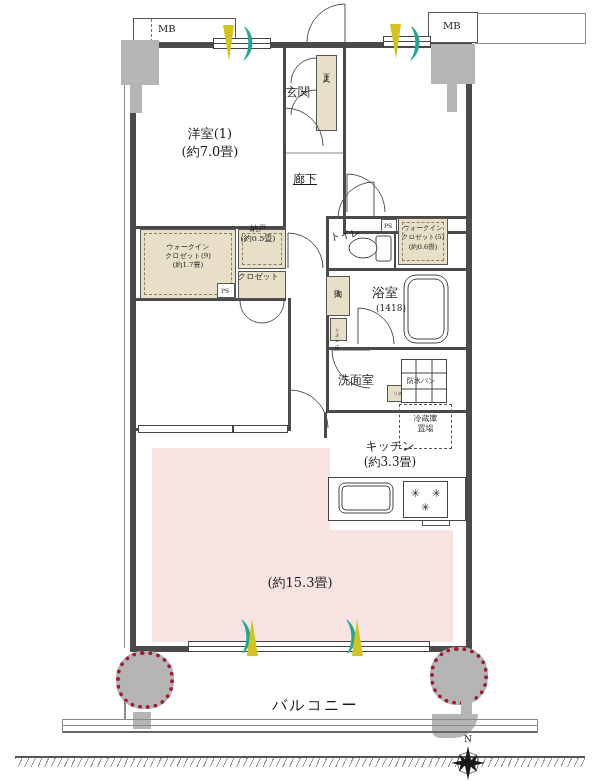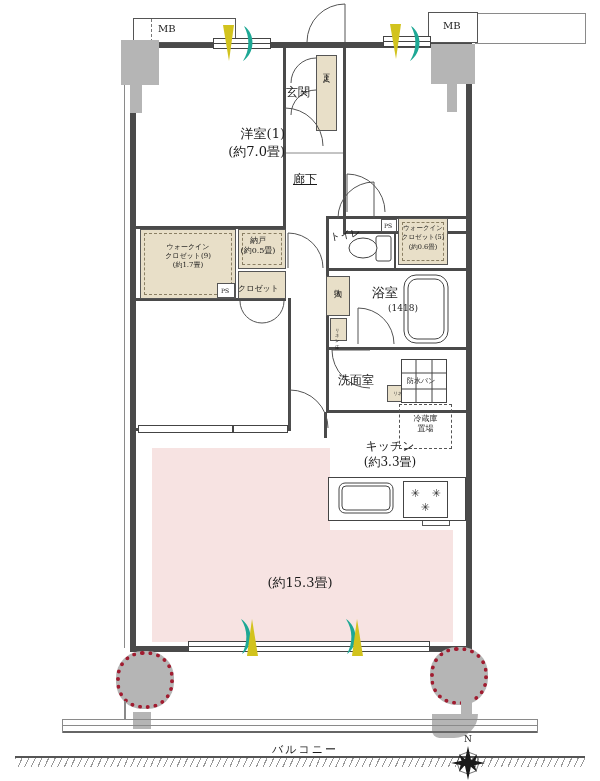--- a/index.html
+++ b/index.html
@@ -9,21 +9,21 @@
   .w{position:absolute;background:#4a4a4a;}           
   .thin{position:absolute;background:#8a8a8a;}        
   .gray{position:absolute;background:#b5b5b5;}        
   .beige{position:absolute;background:#e8dfc8;border:1px solid #555;box-sizing:border-box;}
   .dash-in{position:absolute;inset:3px;border:1px dashed #8a7f63;}
   .whitebox{position:absolute;background:#fff;border:1px solid #555;box-sizing:border-box;}
   .pink{position:absolute;background:#f7e3e2;}
   .win{position:absolute;background:linear-gradient(#fff 42%,#444 42%,#444 58%,#fff 58%);
        border:1px solid #444;box-sizing:border-box;}
   .lbl{position:absolute;white-space:pre;line-height:1.35;text-align:center;}
-  .f13{font-size:13px;} .f12{font-size:12px;} .f11{font-size:11px;margin-top:48px;}
+  .f13{font-size:13px;} .f12{font-size:12px;} .f11{font-size:15px;}
   .f10{font-size:10px;} .f9{font-size:9px;} .f8{font-size:8px;line-height:1.25;}
   .f7{font-size:7px;line-height:1.3;} .f6{font-size:6px;}
   .vert{writing-mode:vertical-rl;text-orientation:upright;letter-spacing:1px;}
   .tiny{font-size:8px;transform:scale(.55);transform-origin:center;}
   .circ{position:absolute;width:50px;height:50px;border-radius:46%;
         background:#b5b5b5;border:4px dotted #a11c30;box-sizing:content-box;}
   svg{position:absolute;left:0;top:0;pointer-events:none;}
 </style>
 </head>
 <body>
@@ -79,24 +79,24 @@
   <span class="lbl vert f7" style="left:321px;top:68px;">下足入</span>
 
   <div class="beige" style="left:140px;top:229px;width:96px;height:70px;">
       <div class="dash-in"></div>
     </div>
   <div class="lbl f7" style="left:146px;top:243px;width:84px;"><span>ウォークイン</span><br><span>クロゼット(9)</span><br><span>(約1.7畳)</span></div>
 
   <div class="beige" style="left:238px;top:229px;width:48px;height:40px;">
       <div class="dash-in"></div>
     </div>
-  <div class="lbl f8" style="left:238px;top:236px;width:40px;"><span>納戸</span><br><span>(約0.5畳)</span></div>
+  <div class="lbl f8" style="left:238px;top:224px;width:40px;"><span>納戸</span><br><span>(約0.5畳)</span></div>
 
   <div class="beige" style="left:238px;top:271px;width:48px;height:28px;"></div>
-  <div class="lbl f8" style="left:238px;top:284px;width:40px;">クロゼット</div>
+  <div class="lbl f8" style="left:238px;top:272px;width:40px;">クロゼット</div>
 
   <div class="beige" style="left:398px;top:218px;width:50px;height:47px;">
       <div class="dash-in"></div>
     </div>
   <div class="lbl" style="left:398px;top:224px;width:50px;font-size:6.5px;line-height:1.45;"><span>ウォークイン</span><br><span>クロゼット(5)</span><br><span>(約0.6畳)</span></div>
 
   <div class="beige" style="left:326px;top:276px;width:24px;height:40px;"></div>
   <span class="lbl vert f8" style="left:332px;top:283px;letter-spacing:0;">物入</span>
 
   <div class="beige" style="left:330px;top:318px;width:17px;height:23px;"></div>
@@ -240,25 +240,25 @@
     <g fill="#1a1a1a">
       <polygon points="468,746 471,760 485,763 471,766 468,780 465,766 451,763 465,760"></polygon>
       <polygon points="468,752 476,755 479,763 476,771 468,774 460,771 457,763 460,755" fill="none" stroke="#1a1a1a" stroke-width="0.6"></polygon>
       <polygon points="477,754 471,761 475,763 477,754"></polygon>
       <polygon points="459,772 465,765 461,763 459,772"></polygon>
       <polygon points="477,772 470,766 474,764 477,772"></polygon>
       <polygon points="459,754 466,760 462,762 459,754"></polygon>
     </g>
   </svg>
 
-  <div class="lbl f13" style="left:135px;top:125px;width:150px;text-align:right;"><span>洋室(1)</span><br><span>(約7.0畳)</span></div>
+  <div class="lbl f13" style="left:135px;top:125px;width:150px;"><span>洋室(1)</span><br><span>(約7.0畳)</span></div>
   <span class="lbl f12" style="left:286px;top:84px;">玄関</span>
   <span class="lbl f12" style="left:293px;top:171px;text-decoration:underline;">廊下</span>
   <span class="lbl f10" style="left:330px;top:228px;transform:rotate(-10deg);">トイレ</span>
   <span class="lbl f13" style="left:372px;top:284px;">浴室</span>
-  <span class="lbl f9" style="left:376px;top:302px;margin-left:12px;">(1418)</span>
+  <span class="lbl f9" style="left:376px;top:302px;">(1418)</span>
   <span class="lbl f12" style="left:338px;top:372px;">洗面室</span>
   <div class="lbl f12" style="left:330px;top:438px;width:120px;"><span>キッチン</span><br><span>(約3.3畳)</span></div>
   <div class="lbl f13" style="left:180px;top:556px;width:240px;"><br><span>(約15.3畳)</span></div>
   <span class="lbl f11" style="left:272px;top:695px;letter-spacing:2px;">バルコニー</span>
   <span class="lbl f9" style="left:464px;top:733px;">N</span>
 
 </div>
 
 </body></html>

